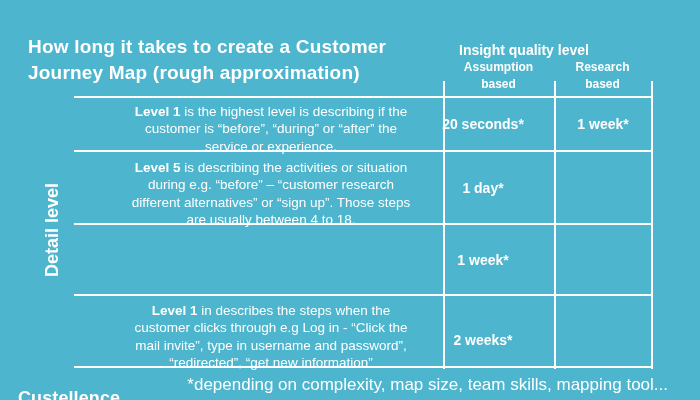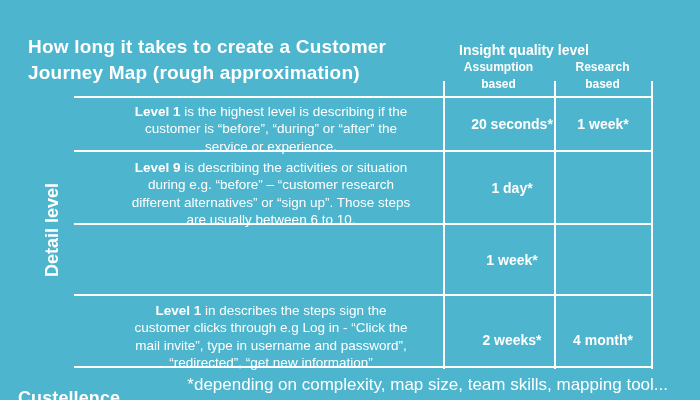--- a/index.html
+++ b/index.html
@@ -91,21 +91,21 @@
   .desc.r4 { top: 302px; }
   .cell {
     position: absolute;
     display: flex;
     align-items: center;
     justify-content: center;
     font-size: 14px;
     font-weight: bold;
     text-align: center;
   }
-  .cell.col-a { left: 458px; width: 108px; }
+  .cell.col-a { left: 429px; width: 108px; }
   .cell.col-b { left: 556px; width: 94px; }
   .cell.r1 { top: 98px;  height: 52px; }
   .cell.r2 { top: 152px; height: 71px; }
   .cell.r3 { top: 225px; height: 69px; }
   .cell.r4 { top: 296px; height: 88px; }
   .footnote {
     position: absolute;
     right: 32px;
     top: 375px;
     font-size: 17px;
@@ -141,32 +141,31 @@
   <div class="hline h3"></div>
   <div class="hline h4"></div>
   <div class="hline h5"></div>
   <div class="vline v1"></div>
   <div class="vline v2"></div>
   <div class="vline v3"></div>
 
   <p class="desc r1"><span class="lvl">Level 1</span><span> is the highest level is describing if the
 customer is “before”, “during” or “after” the
 service or experience.</span></p>
-  <p class="desc r2"><span class="lvl">Level 9</span><span> is describing the activities or situation
+  <p class="desc r2"><span class="lvl">Level 5</span><span> is describing the activities or situation
 during e.g. “before” – “customer research
 different alternatives” or “sign up”. Those steps
-are usually between 6 to 10.</span></p>
-  <p class="desc r4"><span class="lvl">Level 1</span><span> in describes the steps sign the
+are usually between 4 to 18.</span></p>
+  <p class="desc r4"><span class="lvl">Level 1</span><span> in describes the steps when the
 customer clicks through e.g Log in - “Click the
 mail invite”, type in username and password”,
 “redirected”, “get new information”</span></p>
 
   <div class="cell col-a r1">20 seconds*</div>
   <div class="cell col-b r1">1 week*</div>
   <div class="cell col-a r2">1 day*</div>
   <div class="cell col-a r3">1 week*</div>
   <div class="cell col-a r4">2 weeks*</div>
-  <div class="cell col-b r4">4 month*</div>
 
   <div class="logo">Custellence</div>
   <div class="footnote">*depending on complexity, map size, team skills, mapping tool...</div>
 
 </div>
 
 </body></html>

